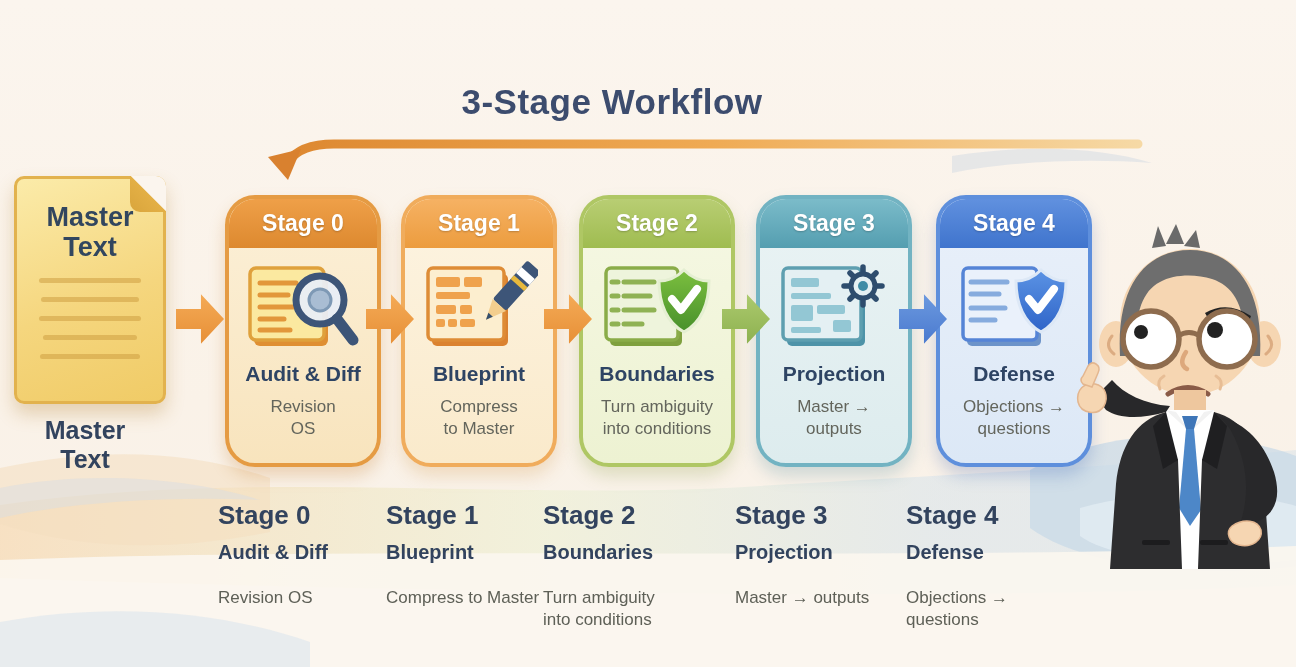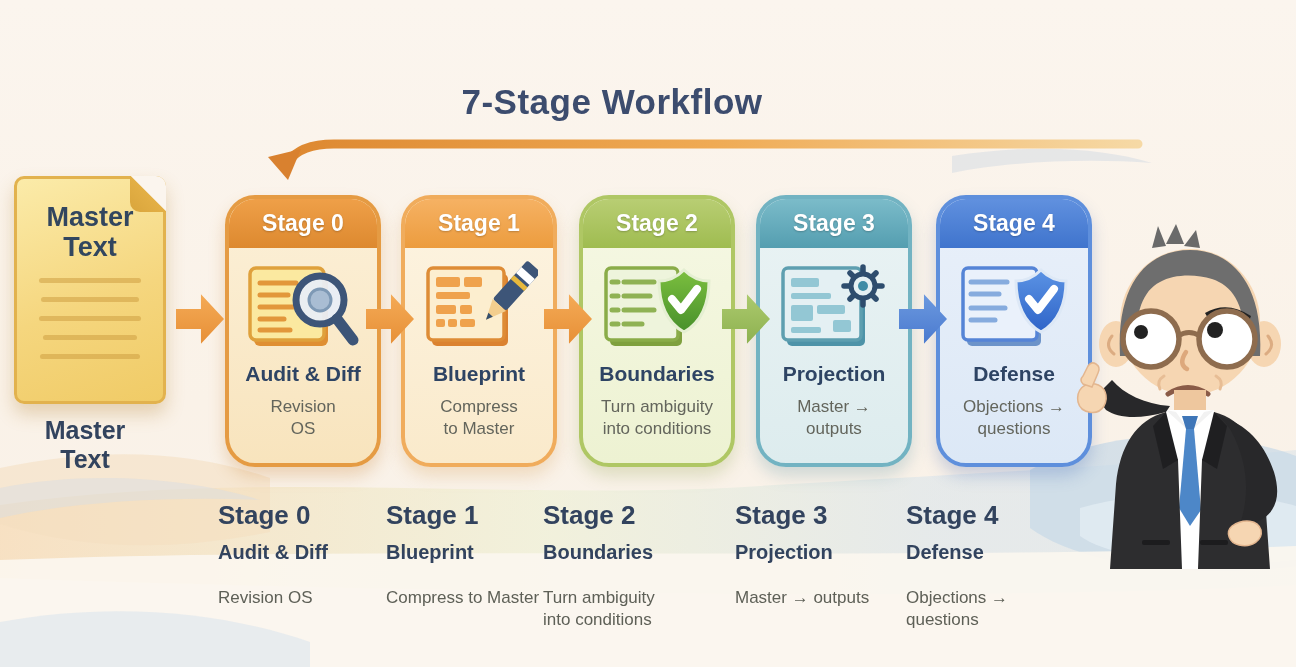--- a/index.html
+++ b/index.html
@@ -109,21 +109,21 @@
     <path d="M0,505 C250,468 520,502 760,486 C950,474 1110,468 1296,450 L1296,585 C1000,602 400,592 0,578 Z" fill="url(#bandGrad)" fill-opacity="0.42"></path>
     <path d="M0,468 Q150,436 270,478 L270,532 Q120,562 0,524 Z" fill="#F4DFBF" fill-opacity="0.55"></path>
     <path d="M0,488 C90,470 190,478 260,500 C170,496 70,502 0,518 Z" fill="#D9DDE2" fill-opacity="0.5"></path>
     <path d="M952,156 C1030,144 1100,147 1152,163 C1090,158 1010,161 952,173 Z" fill="#D8DDE4" fill-opacity="0.6"></path>
     <path d="M1030,470 C1110,426 1220,428 1296,456 L1296,566 C1180,580 1076,562 1030,528 Z" fill="#C6D9E7" fill-opacity="0.7"></path>
     <path d="M1080,508 C1150,488 1240,490 1296,506 L1296,560 C1200,572 1110,558 1080,536 Z" fill="#E2ECF3" fill-opacity="0.8"></path>
     <path d="M0,560 C400,545 900,562 1296,546 L1296,667 L0,667 Z" fill="#FBF6EF" fill-opacity="0.92"></path>
     <path d="M0,622 C120,600 230,614 310,642 L310,667 L0,667 Z" fill="#D9E4EC" fill-opacity="0.55"></path>
   </svg>
 
-  <div class="diagram-title">7-Stage Workflow</div>
+  <div class="diagram-title">3-Stage Workflow</div>
 
   <svg class="feedback-arrow-svg" width="895" height="60" viewBox="0 0 895 60">
     <defs>
       <linearGradient id="fbGrad" x1="0" y1="0" x2="1" y2="0">
         <stop offset="0" stop-color="#DD8830"></stop>
         <stop offset="0.5" stop-color="#EFAA54"></stop>
         <stop offset="1" stop-color="#F6D9A5"></stop>
       </linearGradient>
     </defs>
     <path d="M890,16 L86,16 Q52,16 40,34 L37,39" fill="none" stroke="url(#fbGrad)" stroke-width="9" stroke-linecap="round"></path>

